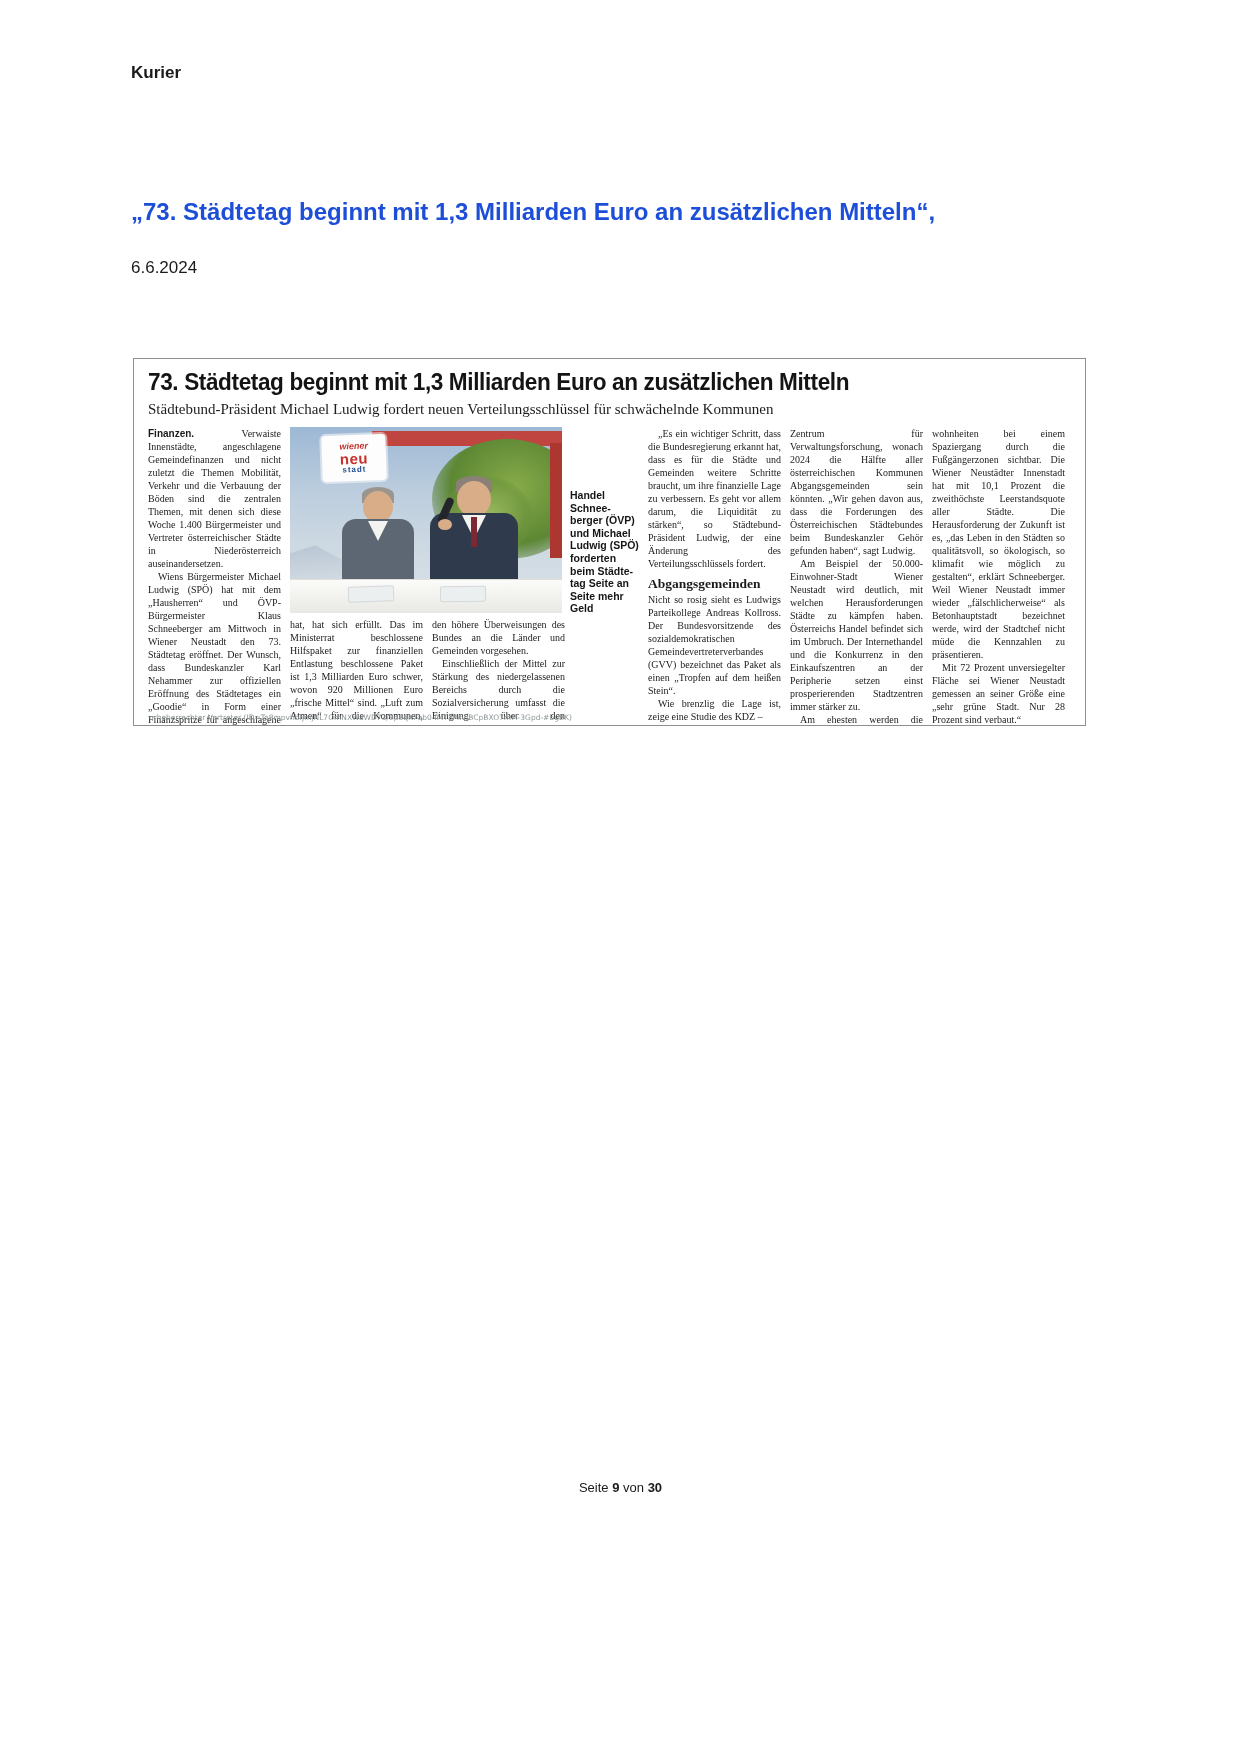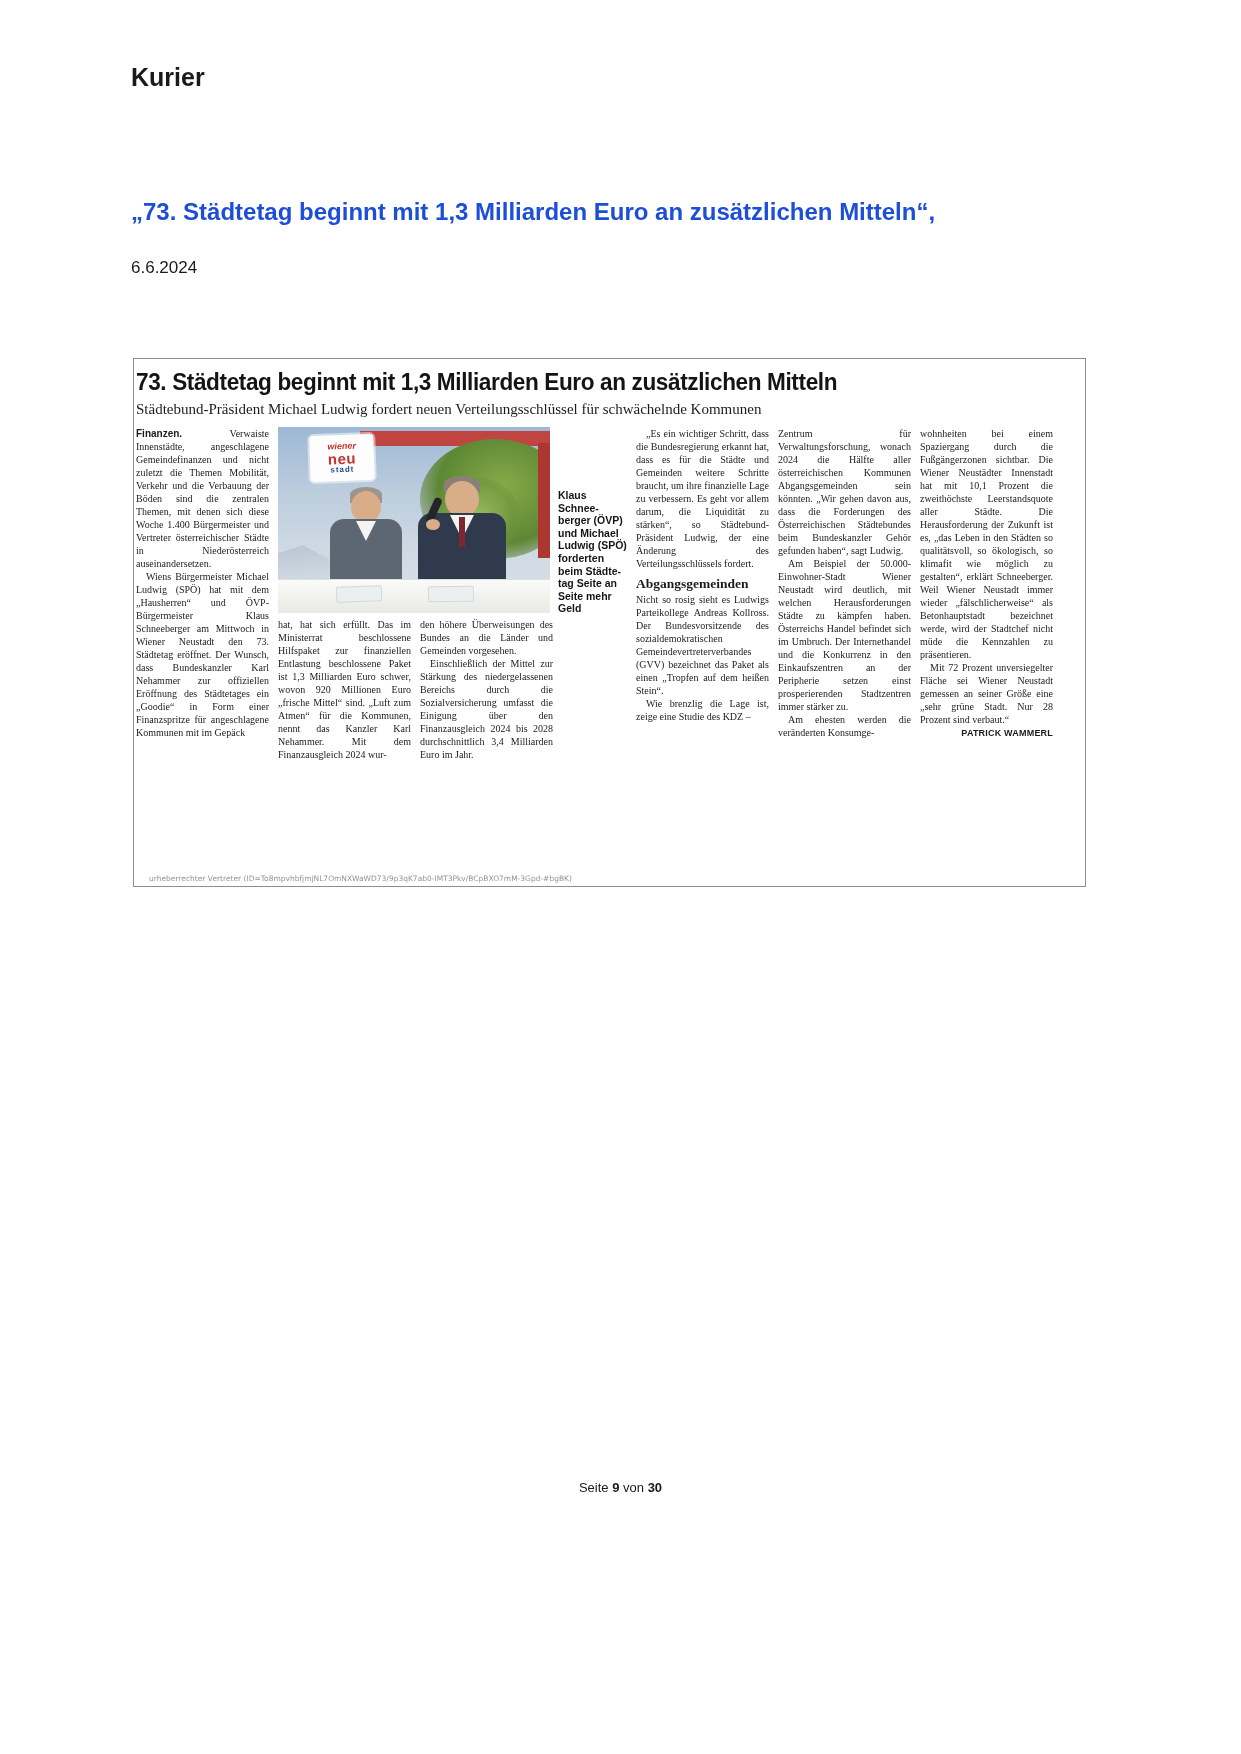--- a/index.html
+++ b/index.html
@@ -1,25 +1,25 @@
 <!DOCTYPE html>
 <html lang="de"><head>
 <meta charset="utf-8">
 <style>
   html,body{margin:0;padding:0;background:#ffffff;}
   .page{position:relative;width:1241px;height:1754px;background:#fff;overflow:hidden;
         font-family:"Liberation Sans",sans-serif;color:#111;}
 
-  .brand{position:absolute;left:131px;top:63px;font-size:25px;font-weight:bold;color:#1a1a1a;}
+  .brand{position:absolute;left:131px;top:63px;font-size:17px;font-weight:bold;color:#1a1a1a;}
   .clip-title{position:absolute;left:131px;top:196px;width:930px;font-size:24px;font-weight:bold;line-height:31px;color:#1d4ed8;}
   .clip-date{position:absolute;left:131px;top:258px;font-size:17px;color:#1a1a1a;}
 
-  .article-box{position:absolute;left:133px;top:358px;width:953px;height:529px;
+  .article-box{position:absolute;left:133px;top:358px;width:953px;height:368px;
                border:1px solid #8f8f8f;box-sizing:border-box;background:#fff;
-               padding:9px 14px 18px 2px;overflow:hidden;}
+               padding:9px 14px 18px 14px;overflow:hidden;}
   .headline{font-family:"Liberation Sans",sans-serif;font-weight:bold;font-size:24px;
             letter-spacing:-0.4px;transform:scaleX(.94);transform-origin:left;white-space:nowrap;color:#141414;}
   .subheadline{font-family:"Liberation Serif",serif;font-size:15px;margin-top:5px;color:#1c1c1c;}
 
   .cols{display:flex;gap:9px;margin-top:9px;height:336px;overflow:hidden;}
   .col{flex:0 0 133px;width:133px;font-family:"Liberation Serif",serif;font-size:10px;
        line-height:13px;text-align:justify;color:#1b1b1b;overflow:hidden;}
   .para{margin:0;}
   .para.indent{text-indent:10px;}
   .lead{font-family:"Liberation Sans",sans-serif;font-weight:bold;font-size:10px;}
@@ -139,21 +139,21 @@
               <div class="mic"></div>
               <div class="hand"></div>
             </div>
             <div class="desk">
               <div class="plate p1"></div>
               <div class="plate p2"></div>
             </div>
           </div>
 
           <div class="caption">
-            <div>Klaus Schnee-</div>
+            <div>Handel Schnee-</div>
             <div>berger (ÖVP)</div>
             <div>und Michael</div>
             <div>Ludwig (SPÖ)</div>
             <div>forderten</div>
             <div>beim Städte-</div>
             <div>tag Seite an</div>
             <div>Seite mehr</div>
             <div>Geld</div>
           </div>
         </div>

